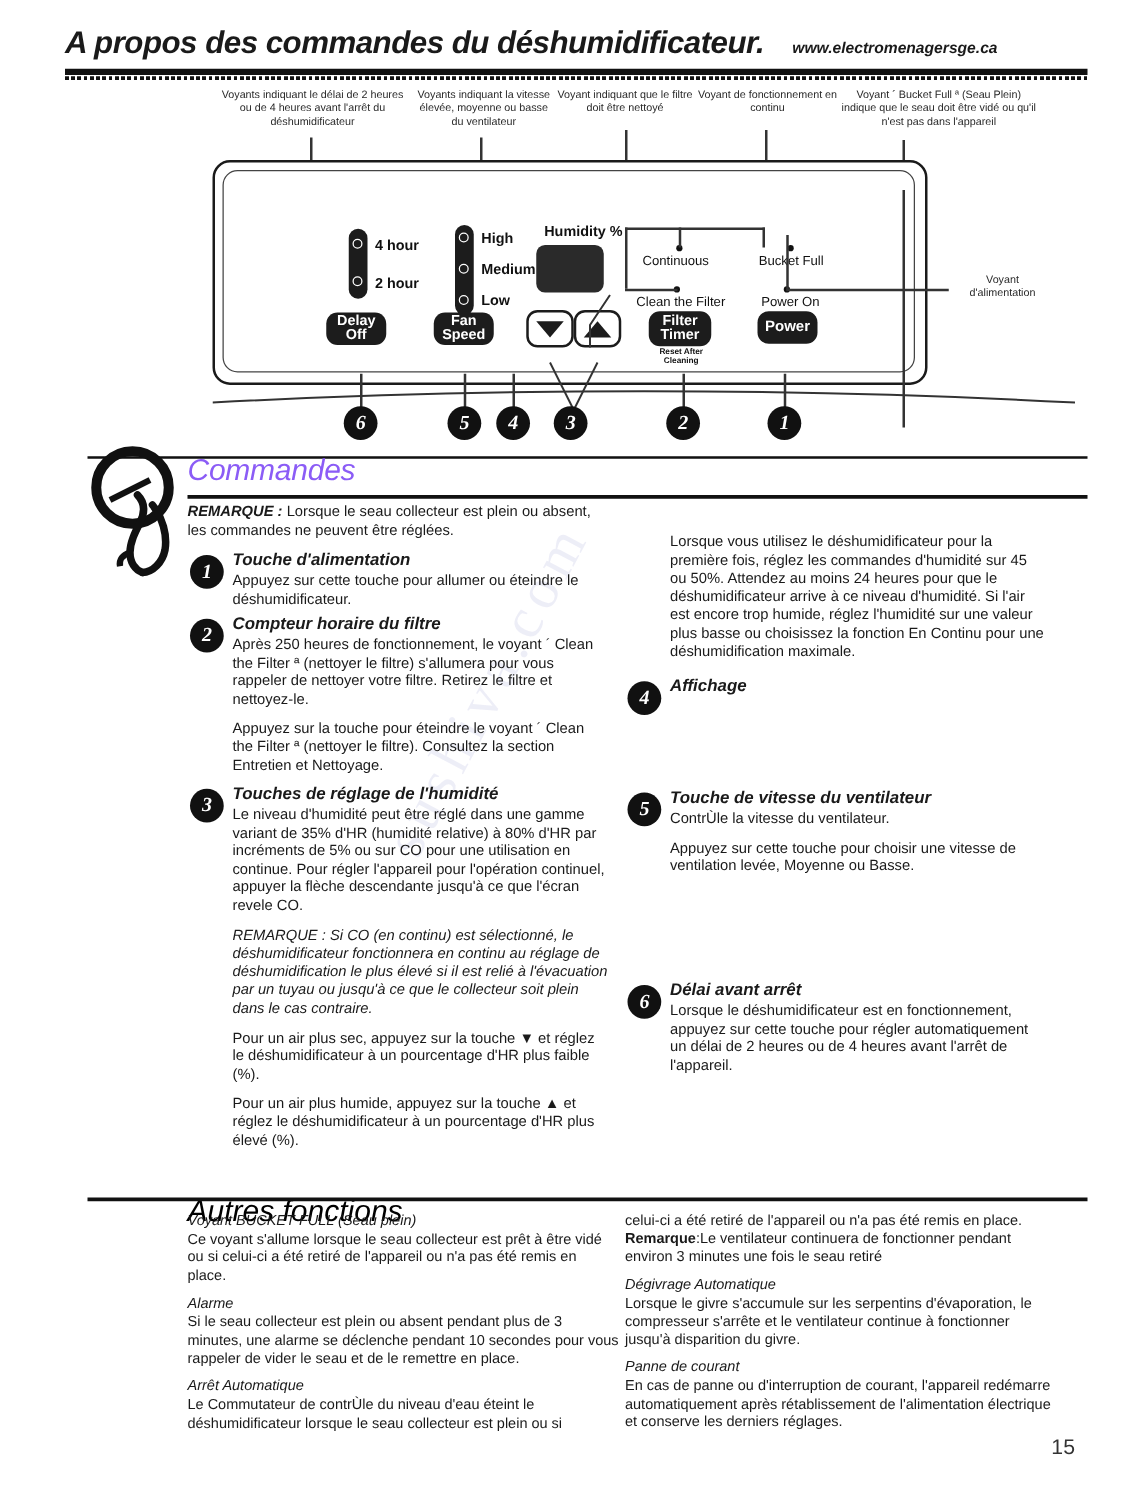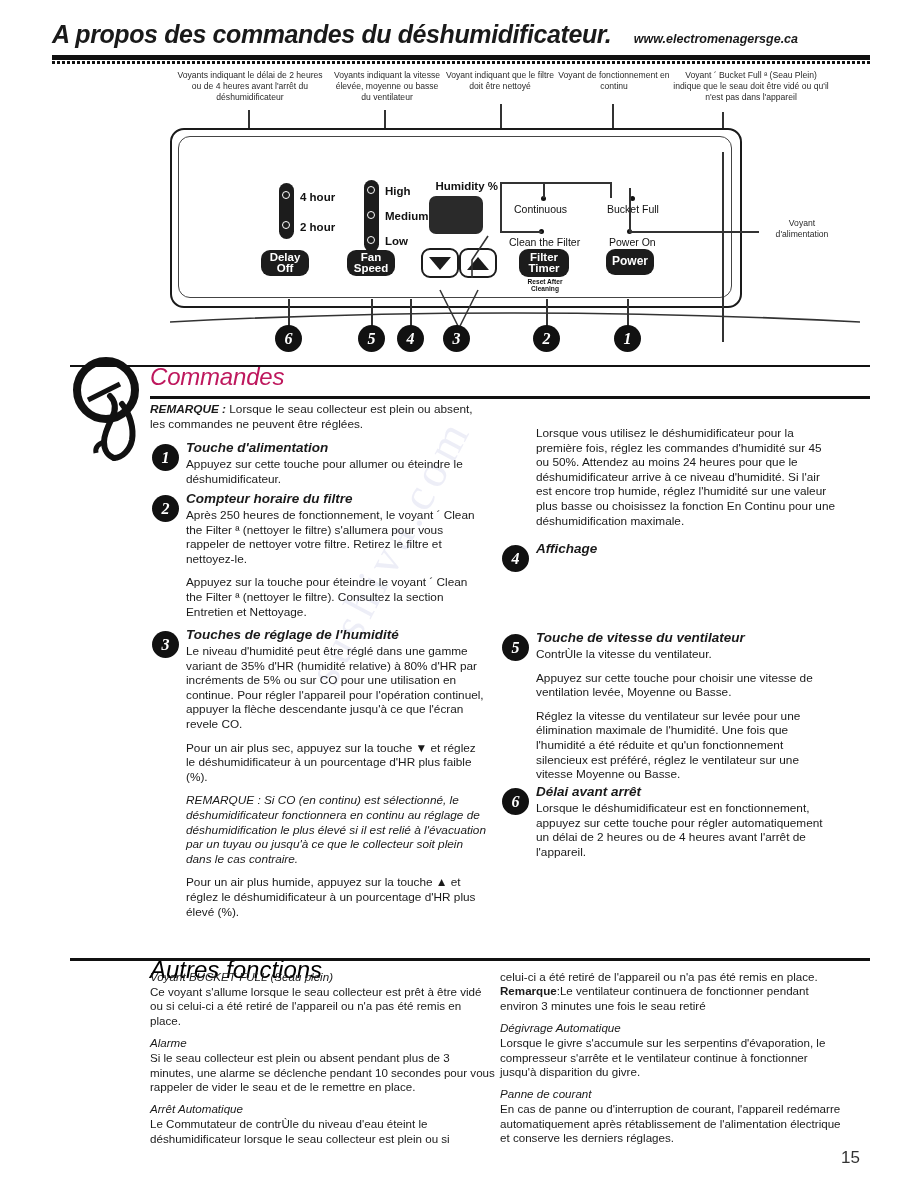--- a/index.html
+++ b/index.html
@@ -114,21 +114,21 @@
   #b2{left:533px;top:325px;} #s2{left:546px;top:299px;height:27px;}
   #b1{left:614px;top:325px;} #s1{left:627px;top:299px;height:27px;}
 
   #rule-mid{left:70px;top:365px;width:800px;height:2px;background:#111;}
 
   
   #hand{left:64px;top:352px;width:108px;height:112px;}
 
   
   #h-commandes{left:150px;top:363px;font-size:24px;font-style:italic;
-               color:#be185d;letter-spacing:-.2px;text-align:center;}
+               color:#8b5cf6;letter-spacing:-.2px;text-align:center;}
   #rule-com{left:150px;top:396px;width:720px;height:2.5px;background:#111;}
 
   #remark{left:150px;top:402px;width:340px;font-size:11.8px;line-height:14.5px;}
 
   .colL{position:absolute;left:186px;width:300px;}
   .colR{position:absolute;left:536px;width:300px;}
 
   .item-h{font-size:13.5px;font-weight:bold;font-style:italic;
           margin:0 0 1px 0;line-height:16px;}
   .item-p{font-size:11.8px;line-height:14.6px;margin:0 0 9px 0;}
@@ -296,40 +296,39 @@
 <div class="colL" style="top:491px">
   <p class="item-h">Compteur horaire du filtre</p>
   <p class="item-p">Après 250 heures de fonctionnement, le voyant ´ Clean the Filter ª (nettoyer le filtre) s'allumera pour vous rappeler de nettoyer votre filtre. Retirez le filtre et nettoyez-le.</p>
   <p class="item-p">Appuyez sur la touche pour éteindre le voyant ´ Clean the Filter ª (nettoyer le filtre). Consultez la section Entretien et Nettoyage.</p>
 </div>
 
 <div class="numdot" style="left:152px;top:631px">3</div>
 <div class="colL" style="top:627px">
   <p class="item-h">Touches de réglage de l'humidité</p>
   <p class="item-p">Le niveau d'humidité peut être réglé dans une gamme variant de 35% d'HR (humidité relative) à 80% d'HR par incréments de 5% ou sur CO pour une utilisation en continue. Pour régler l'appareil pour l'opération continuel, appuyer la flèche descendante jusqu'à ce que l'écran revele CO.</p>
+  <p class="item-p ital">REMARQUE : Si CO (en continu) est sélectionné, le déshumidificateur fonctionnera en continu au réglage de déshumidification le plus élevé si il est relié à l'évacuation par un tuyau ou jusqu'à ce que le  collecteur soit plein dans le cas contraire.</p>
   <p class="item-p">Pour un air plus sec, appuyez sur la touche ▼ et réglez le déshumidificateur à un pourcentage d'HR plus faible (%).</p>
-  <p class="item-p ital">REMARQUE : Si CO (en continu) est sélectionné, le déshumidificateur fonctionnera en continu au réglage de déshumidification le plus élevé si il est relié à l'évacuation par un tuyau ou jusqu'à ce que le  collecteur soit plein dans le cas contraire.</p>
   <p class="item-p">Pour un air plus humide, appuyez sur la touche ▲ et réglez le déshumidificateur à un pourcentage d'HR plus élevé (%).</p>
 </div>
 
 <div class="colR" style="top:426px">
   <p class="item-p">Lorsque vous utilisez le déshumidificateur pour la première fois, réglez les commandes d'humidité sur 45 ou 50%. Attendez au moins 24 heures pour que le déshumidificateur arrive à ce niveau d'humidité. Si l'air est encore trop humide, réglez l'humidité sur une valeur plus basse ou choisissez la fonction En Continu pour une déshumidification maximale.</p>
 </div>
 
 <div class="numdot" style="left:502px;top:545px">4</div>
 <div class="colR" style="top:541px">
   <p class="item-h">Affichage</p>
 </div>
 
 <div class="numdot" style="left:502px;top:634px">5</div>
 <div class="colR" style="top:630px">
   <p class="item-h">Touche de vitesse du ventilateur</p>
   <p class="item-p">ContrÙle la vitesse du ventilateur.</p>
   <p class="item-p">Appuyez sur cette touche pour choisir une vitesse de ventilation  levée, Moyenne ou Basse.</p>
-  <p class="item-p">Réglez la vitesse du ventilateur sur  levée pour une élimination maximale de l'humidité. Une fois que l'humidité a été réduite et qu'un fonctionnement silencieux est préféré, réglez le ventilateur sur une vitesse Moyenne ou Basse.</p>
 </div>
 
 <div class="numdot" style="left:502px;top:788px">6</div>
 <div class="colR" style="top:784px">
   <p class="item-h">Délai avant arrêt</p>
   <p class="item-p">Lorsque le déshumidificateur est en fonctionnement, appuyez sur cette touche pour régler automatiquement un délai de 2 heures ou de 4 heures avant l'arrêt de l'appareil.</p>
 </div>
 
 <div class="abs" id="h-autres">Autres fonctions</div>
 <div class="abs" id="rule-autres"></div>

